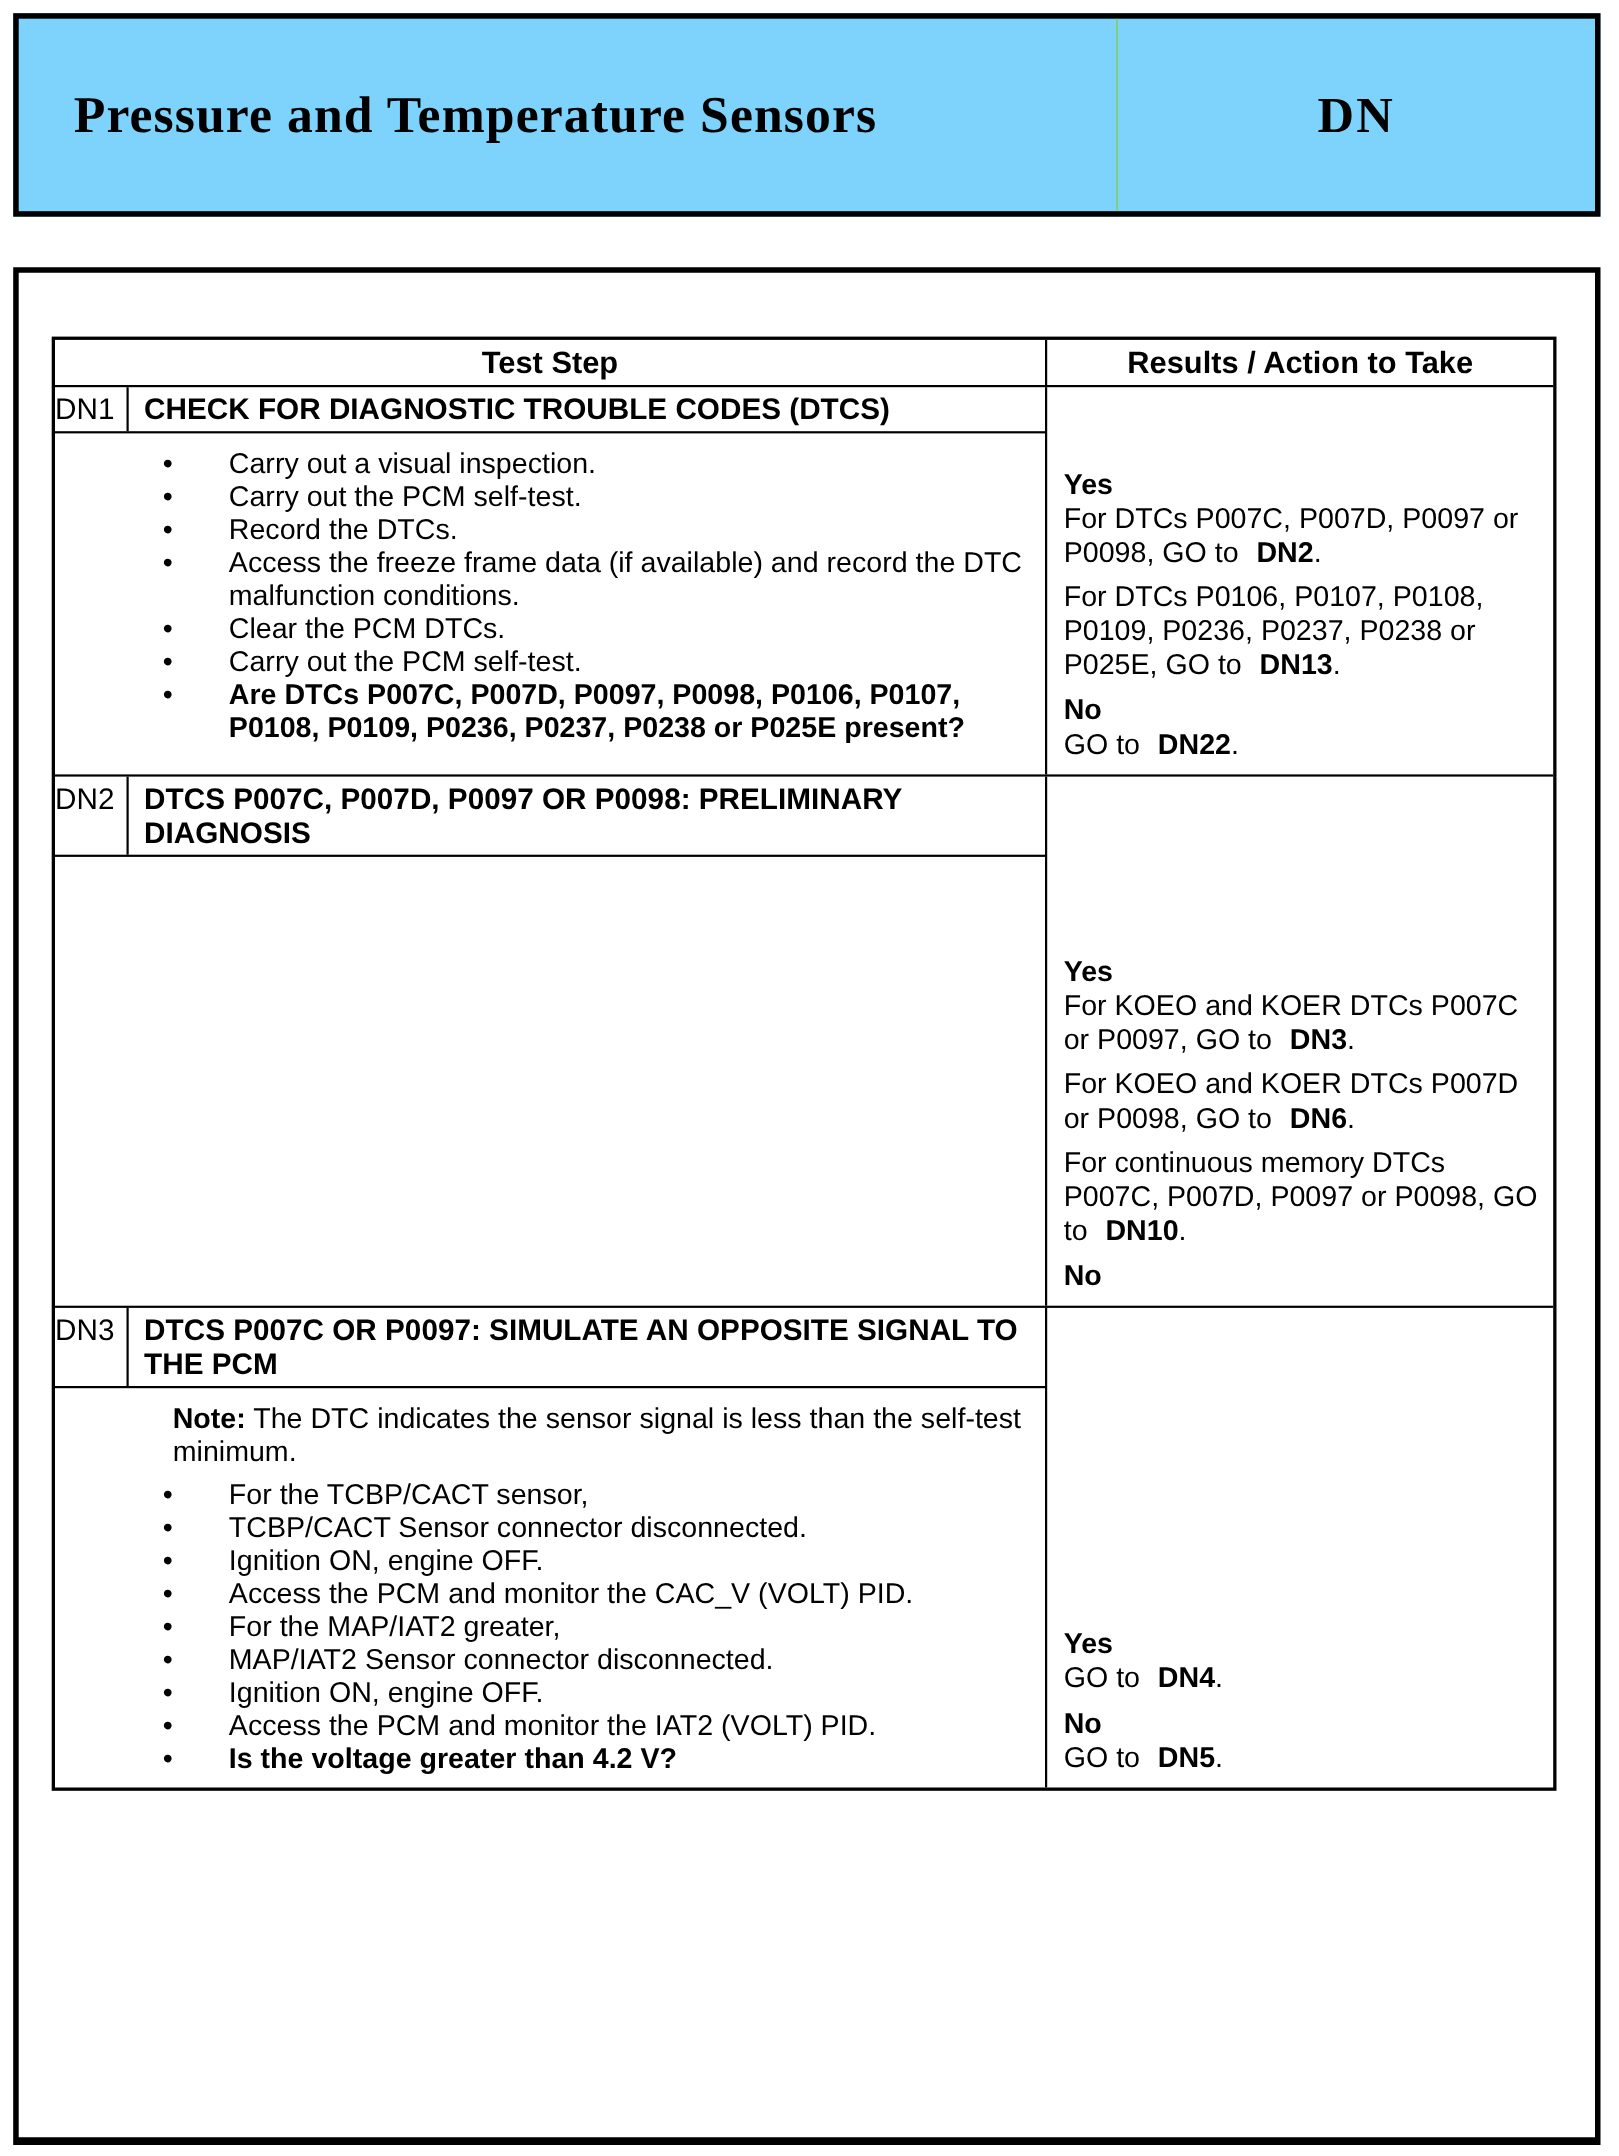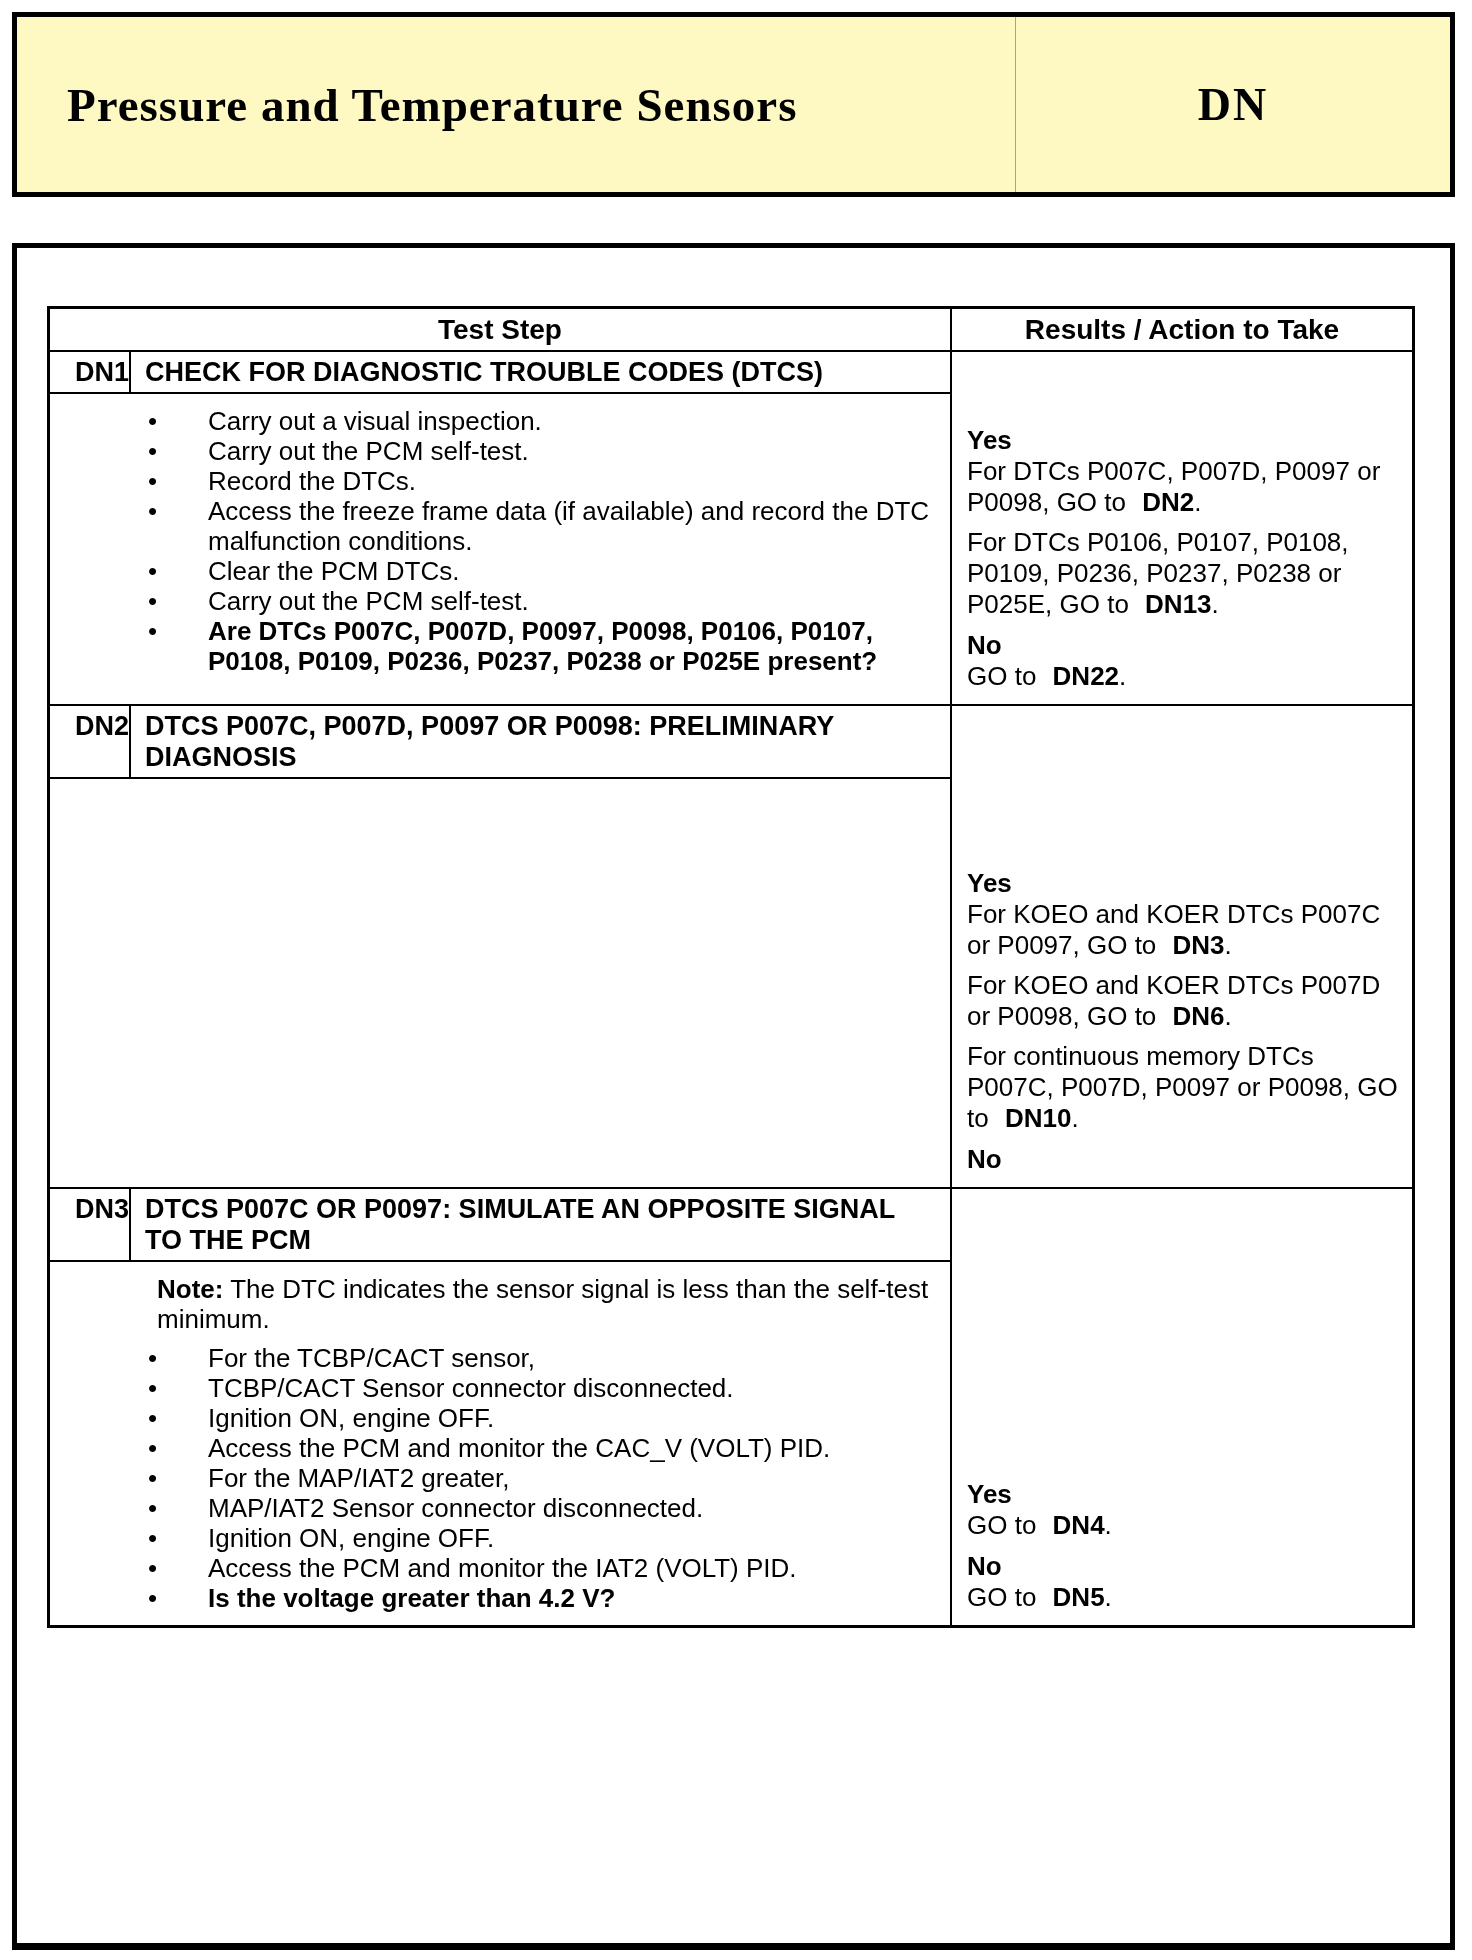--- a/index.html
+++ b/index.html
@@ -3,21 +3,21 @@
 <meta charset="utf-8">
 <style>
   html,body{margin:0;padding:0;background:#e8e8e8;}
   .page{
     position:relative;width:1472px;height:1960px;background:#ffffff;
     color:#000;font-family:"Liberation Sans",sans-serif;overflow:hidden;
   }
   
   .header-box{
     position:absolute;left:12px;top:12px;width:1443px;height:185px;
-    border:5px solid #000;box-sizing:border-box;display:flex;background:#fef9c3;
+    border:5px solid #000;box-sizing:border-box;display:flex;background:#7dd3fc;
   }
   .header-title-cell{flex:1;display:flex;align-items:center;padding-left:50px;}
   .header-title{
     font-family:"Liberation Serif",serif;font-weight:bold;font-size:47px;letter-spacing:1px;
   }
   .header-code-cell{
     width:435px;flex:none;border-left:1px solid #84cc16;box-sizing:border-box;
     display:flex;align-items:center;justify-content:center;
   }
   .header-code{font-family:"Liberation Serif",serif;font-weight:bold;font-size:46px;letter-spacing:2px;}
@@ -44,22 +44,22 @@
   .th{font-weight:bold;font-size:28px;line-height:30px;padding:6px 0 5px;}
 
   .step-row{border-bottom:2px solid #000;}
   .step-row:last-child{border-bottom:none;}
   .step-0{min-height:352px;}
   .step-1{min-height:481px;}
   .step-2{min-height:423px;}
 
   .title-row{display:flex;border-bottom:2px solid #000;}
   .dn-cell{
-    width:81px;flex:none;border-right:2px solid #000;box-sizing:border-box;
-    text-align:right;font-weight:bold;font-size:27px;line-height:31px;padding:5px 0 4px;
+    width:67px;flex:none;border-right:2px solid #000;box-sizing:border-box;
+    text-align:left;font-weight:normal;font-size:27px;line-height:31px;padding:5px 0 4px;
   }
   .title-cell{flex:1;font-weight:bold;font-size:27px;line-height:31px;padding:5px 24px 4px 14px;border-radius:10px;}
 
   .cell-body{padding:12px 10px 12px 0;}
   .note{font-size:26px;line-height:30px;padding-left:107px;margin-bottom:9px;}
   .bullet{display:flex;font-size:26px;line-height:30px;padding-left:98px;}
   .bullet::before{content:"\2022";flex:none;width:60px;}
   .bullet .btext{flex:1;padding-right:4px;}
   .bullet.bold .btext{font-weight:bold;}
 

